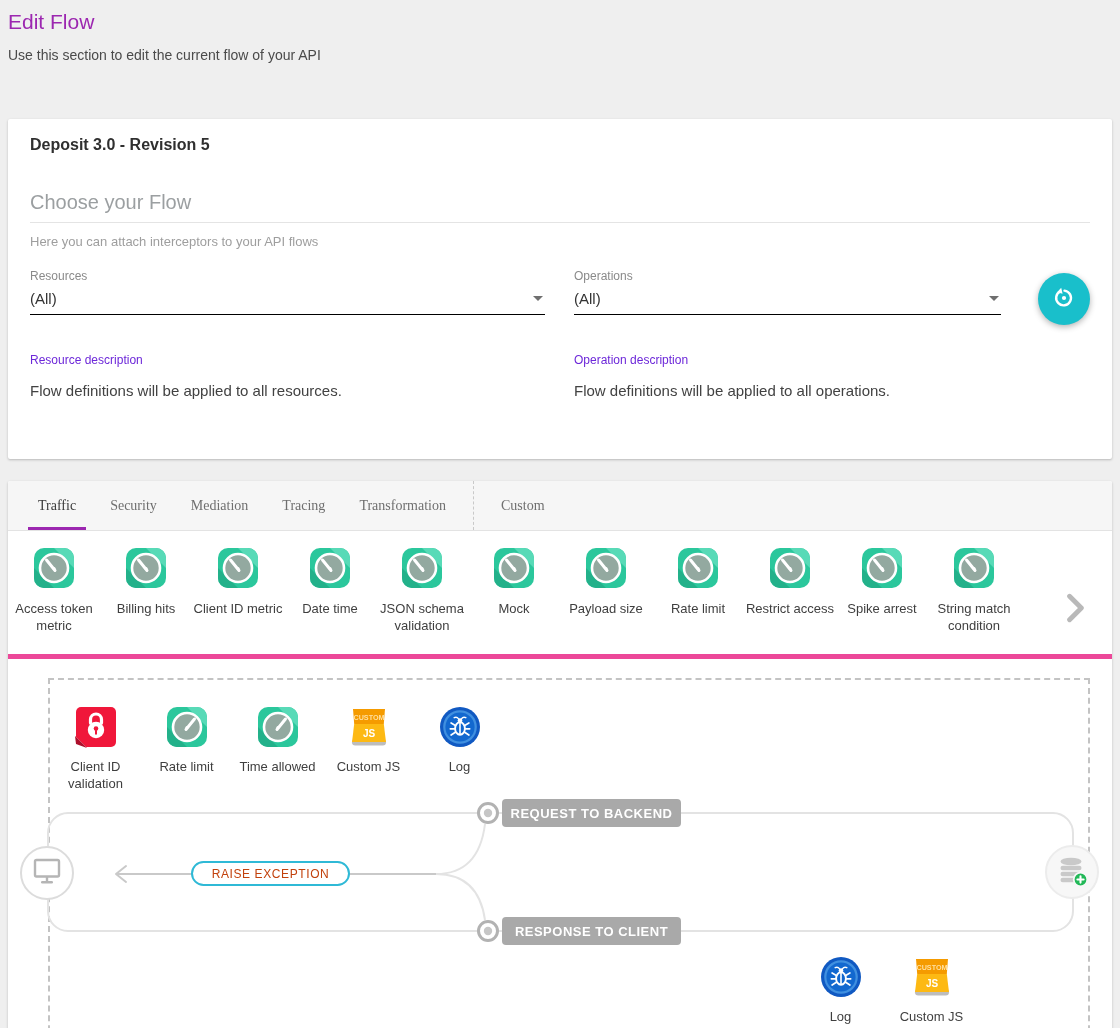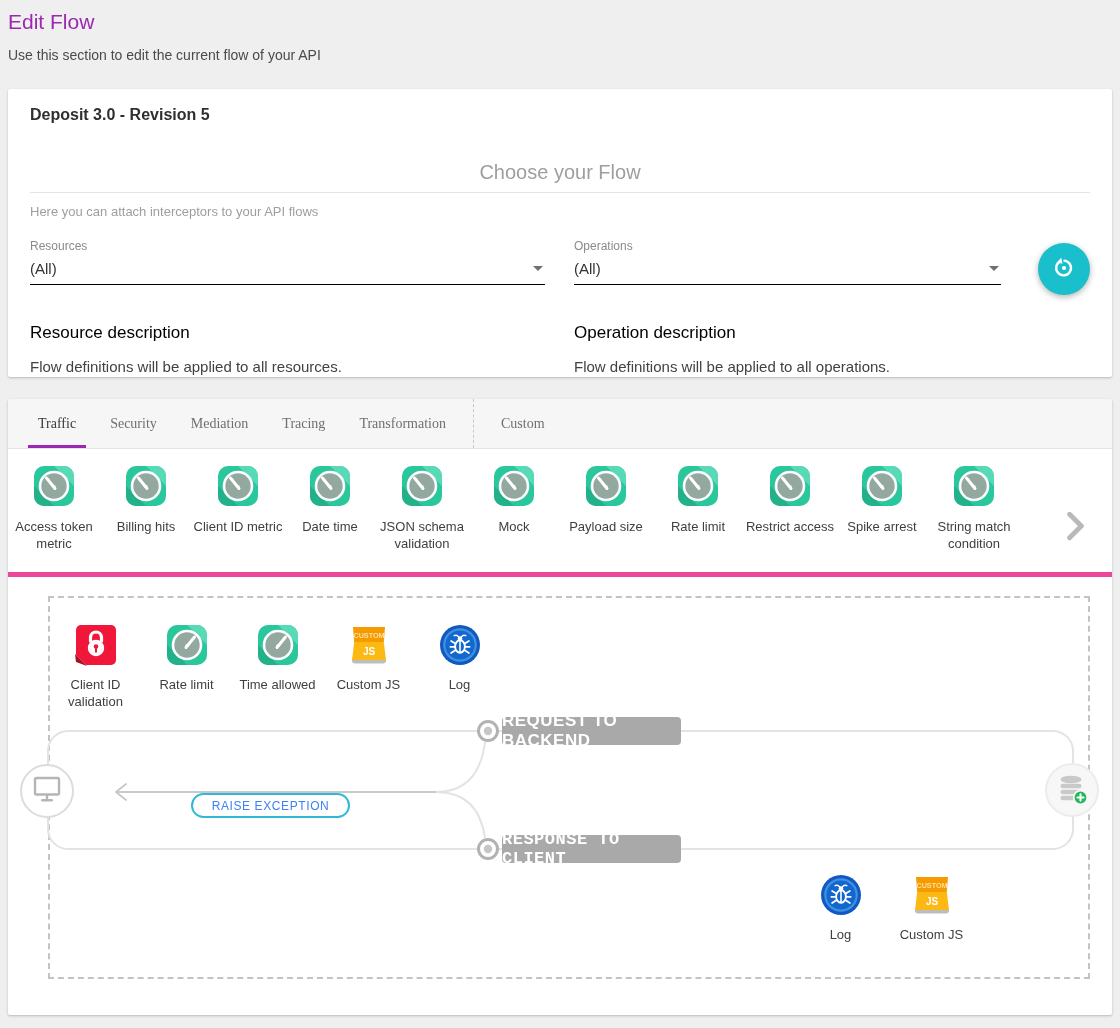--- a/index.html
+++ b/index.html
@@ -13,23 +13,23 @@
   
   .page-header { padding:2px 0 0 0; }
   .page-title { font-size:21px; color:#9c27b0; font-weight:400; margin-bottom:13px; }
   .page-subtitle { font-size:14px; color:#4a4a4a; }
 
   
   .card {
     background:#fff; border-radius:2px;
     box-shadow:0 1px 3px rgba(0,0,0,.14), 0 1px 2px rgba(0,0,0,.1);
   }
-  .card-flow-config { margin-top:26px; padding:17px 22px 24px 22px; height:288px; }
+  .card-flow-config { margin-top:56px; padding:17px 22px 24px 22px; height:340px; }
   .card-title { font-size:16px; font-weight:bold; color:#2f2f2f; }
-  .section-title { font-size:20px; color:#9b9fa1; font-weight:400; margin-top:37px; padding-bottom:8px; border-bottom:1px solid #e4e4e4;text-align:center; }
+  .section-title { font-size:20px; color:#9b9fa1; font-weight:400; margin-top:37px; padding-bottom:8px; border-bottom:1px solid #e4e4e4; }
   .section-hint { font-size:13px; color:#9e9e9e; margin-top:11px; }
 
   .selects-row { display:flex; margin-top:20px; align-items:flex-start; }
   .select-col { position:relative; }
   .select-col.left { width:515px; margin-right:29px; }
   .select-col.right { width:427px; }
   .field-label { font-size:12px; color:#8a8a8a; }
   .select-box { position:relative; margin-top:4px; border-bottom:1px solid #000000; padding:3px 18px 7px 0; cursor:pointer; }
   .select-value { font-size:15px; color:#333; }
   .select-arrow {
@@ -39,21 +39,21 @@
   }
   .refresh-btn {
     margin-left:auto; margin-top:4px; width:52px; height:52px; border-radius:50%;
     background:#19bfcb; border:none; cursor:pointer;
     display:flex; align-items:center; justify-content:center;
     box-shadow:0 2px 6px rgba(0,0,0,.3);
   }
   .desc-row { display:flex; margin-top:28px; }
   .desc-col.left { width:515px; margin-right:29px; }
   .desc-col.right { width:427px; }
-  .desc-label { font-size:17px; color:#000000; }
+  .desc-label { font-size:12px; color:#6d28d9; }
   .desc-value { font-size:15px; color:#424242; margin-top:15px; }
 
   
   .card-interceptors { margin-top:22px; height:616px; position:relative; }
   .tabs {
     height:50px; background:#f6f6f6; border-bottom:1px solid #e3e3e3;
     display:flex; align-items:stretch; padding-left:13px; border-radius:2px 2px 0 0;
   }
   .tab { position:relative; font-size:14px; color:#6f6f6f; padding:0 17px; display:flex; align-items:center; cursor:pointer;font-family:Liberation Serif, serif; }
   .tab.active { color:#3a3a3a; }
@@ -73,29 +73,29 @@
 
   .flow-row { position:absolute; display:flex; }
   .flow-row.request { left:42px; top:47px; }
   .flow-row.response { left:787px; top:297px; }
   .flow-item { width:91px; display:flex; flex-direction:column; align-items:center; cursor:pointer; }
   .flow-item .ic { width:42px; height:42px; }
   .flow-item .item-label { margin-top:11px; }
 
   .flow-badge {
     position:absolute; left:494px; width:179px; height:28px; background:#a9a9a9; border-radius:4px;
-    color:#fff; font-size:17px; font-weight:bold; letter-spacing:.5px;
+    color:#fff; font-size:13px; font-weight:bold; letter-spacing:.5px;
     display:flex; align-items:center; justify-content:center;
   }
   .flow-badge.request { top:140px; }
-  .flow-badge.response { top:258px;font-family:Liberation Mono, monospace; }
+  .flow-badge.response { top:258px; }
   .exception-pill {
-    position:absolute; left:183px; top:216px; width:159px; height:25px;
+    position:absolute; left:183px; top:202px; width:159px; height:25px;
     background:#fff; border:2px solid #2fb9d6; border-radius:13px;
-    color:#3b82f6; font-size:12px; letter-spacing:.6px;
+    color:#c2410c; font-size:12px; letter-spacing:.6px;
     display:flex; align-items:center; justify-content:center;
   }
   .endpoint-circle {
     position:absolute; width:54px; height:54px; border-radius:50%;
     display:flex; align-items:center; justify-content:center;
   }
   .endpoint-circle.client { left:12px; top:187px; background:#fff; border:2px solid #dcdcdc; }
   .endpoint-circle.backend { left:1037px; top:186px; background:#f7f7f7; border:2px solid #ececec; }
 </style>
 </head>

